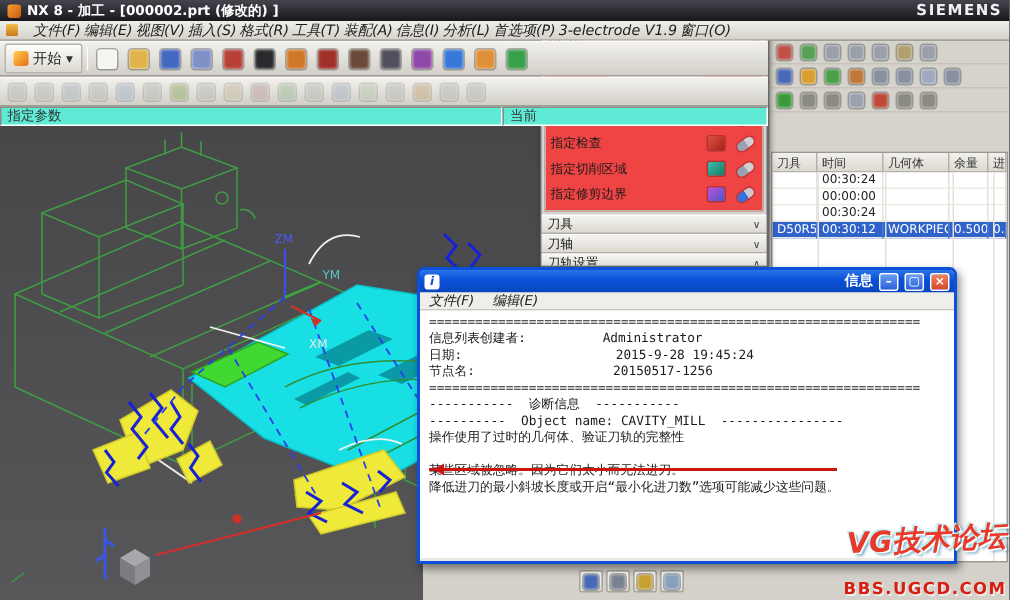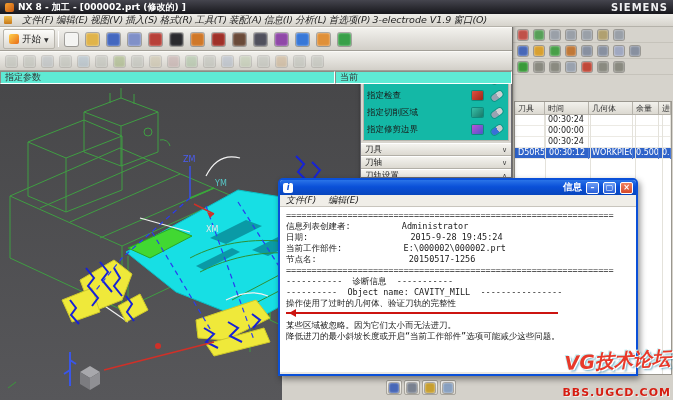--- a/index.html
+++ b/index.html
@@ -59,21 +59,21 @@
   .rp-tools .tbtn .gl{width:10px;height:10px;}
   .rp-gap{height:26px;}
   .nav-table{flex:1;background:#fff;border:1px solid #9a978f;margin:0 1px;position:relative;
     font-size:8px;color:#222;overflow:hidden;}
   .nt-head{display:flex;background:linear-gradient(#f2f1ec,#dcd9d1);border-bottom:1px solid #b5b2aa;
     color:#333;height:13px;align-items:center;}
   .nt-head span{border-right:1px solid #b5b2aa;padding:1px 3px;height:13px;overflow:hidden;white-space:nowrap;}
   .nt-row{display:flex;height:11px;align-items:center;border-bottom:1px solid #eceae4;background:#fff;}
   .nt-row span{border-right:1px solid #e4e2db;padding:0 3px;height:11px;overflow:hidden;white-space:nowrap;}
   .nt-row.selected{background:#2f63c9;color:#fff;}
-  .nt-row.selected span{border-right-color:#4a78d4;text-align:right;}
+  .nt-row.selected span{border-right-color:#4a78d4;}
   .c0{width:30px;flex:0 0 auto;}
   .c1{width:44px;flex:0 0 auto;}
   .c2{width:44px;flex:0 0 auto;}
   .c3{width:26px;flex:0 0 auto;}
   .c4{width:15px;flex:1;}
   .nt-filler{flex:1;background:repeating-linear-gradient(#ffffff 0 10px,#f1efe9 10px 11px);}
   .colline{position:absolute;top:13px;bottom:0;width:1px;background:#e4e2db;}
 
   
   .dialog{position:absolute;left:360px;top:3px;width:152px;height:175px;z-index:6;
@@ -83,21 +83,21 @@
     align-items:center;padding:0 3px;font-size:9px;}
   .dlg-title .t{flex:1;overflow:hidden;white-space:nowrap;}
   .dlg-btn{width:12px;height:11px;border:1px solid #9aa;border-radius:2px;display:inline-flex;
     align-items:center;justify-content:center;font-size:8px;margin-left:2px;flex:0 0 auto;
     background:linear-gradient(#fdfdfb,#cfccc5);color:#333;}
   .dlg-btn.close{background:linear-gradient(#f08070,#c33524);color:#fff;border-color:#8d2418;}
   .sect{height:13px;display:flex;align-items:center;padding:0 4px;
     background:linear-gradient(#f4f3ef,#dcd9d1);border-top:1px solid #fff;border-bottom:1px solid #b2afa7;}
   .sect .lbl{flex:1;}
   .sect .arr{font-size:7px;color:#444;}
-  .group{margin:2px;background:#14b8a6;border:1px solid #b8b5ad;padding:2px 3px;}
+  .group{margin:2px;background:#ef4444;border:1px solid #b8b5ad;padding:2px 3px;}
   .grow{display:flex;align-items:center;height:17px;gap:2px;}
   .grow .lbl{flex:1;overflow:hidden;white-space:nowrap;}
   .combo{display:flex;width:60px;height:12px;border:1px solid #7f9db9;background:#fff;flex:0 0 auto;}
   .combo .val{flex:1;font-size:7.5px;padding:0 2px;overflow:hidden;white-space:nowrap;color:#123;}
   .combo .cb{width:10px;background:linear-gradient(#e6eefc,#bcd0f0);border-left:1px solid #7f9db9;
     font-size:5.5px;display:flex;align-items:center;justify-content:center;color:#235;}
   .ibtn{width:17px;height:13px;border:1px solid transparent;border-radius:2px;display:inline-flex;
     align-items:center;justify-content:center;flex:0 0 auto;}
   .chip{width:11px;height:9px;border-radius:1px;box-shadow:0 0 0 1px rgba(0,0,0,.25);}
   .flash{width:12px;height:6px;border-radius:3px;transform:rotate(-35deg);
@@ -588,29 +588,28 @@
     </div>
     <div class="iw-menu">
       <span class="menu-item">文件(F)</span>
       <span class="menu-item">编辑(E)</span>
     </div>
     <div class="iw-body">
       <div>
           <div class="iline">================================================================</div>
           <div class="iline">信息列表创建者:          Administrator</div>
           <div class="iline">日期:                    2015-9-28 19:45:24</div>
-          <div class="iline">当前工作部件:            E:\000002\000002.prt</div>
           <div class="iline">节点名:                  20150517-1256</div>
           <div class="iline">================================================================</div>
           <div class="iline">-----------  诊断信息  -----------</div>
           <div class="iline">----------  Object name: CAVITY_MILL  ----------------</div>
           <div class="iline">操作使用了过时的几何体、验证刀轨的完整性</div>
           <div class="iline"></div>
           <div class="iline">某些区域被忽略。因为它们太小而无法进刀。</div>
-          <div class="iline">降低进刀的最小斜坡长度或开启“当前工作部件”选项可能减少这些问题。</div>
+          <div class="iline">降低进刀的最小斜坡长度或开启“最小化进刀数”选项可能减少这些问题。</div>
         </div>
       <div class="red-arrow"></div>
     </div>
   </div>
 
   <div class="watermark">
     <div class="wm-logo">VG技术论坛</div>
     <div class="wm-site">BBS.UGCD.COM</div>
   </div>
 

